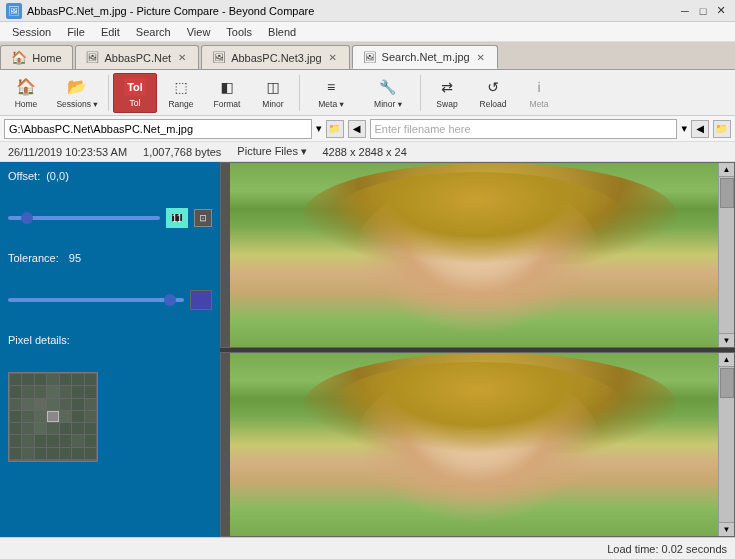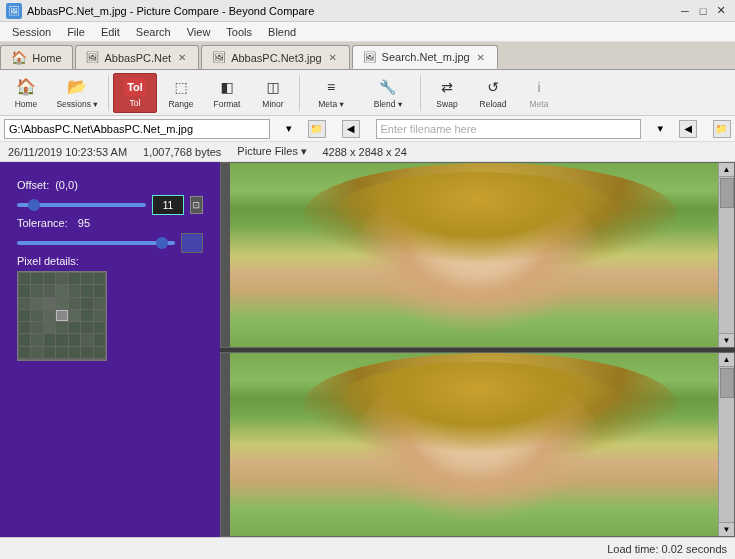--- a/index.html
+++ b/index.html
@@ -96,21 +96,21 @@
     .toolbar-btn-icon { width: 22px; height: 20px; display: flex; align-items: center; justify-content: center; font-size: 16px; }
     .toolbar-btn-label { font-size: 8.5px; white-space: nowrap; }
     .toolbar-separator { width: 1px; height: 36px; background: #ccc; margin: 0 2px; }
 
     
     .path-bar {
       height: 26px;
       display: flex;
       align-items: center;
       padding: 0 4px;
-      gap: 16px;
+      gap: 4px;
       background: #f5f5f5;
       border-bottom: 1px solid #ddd;
     }
     .path-input {
       flex: 1;
       height: 20px;
       border: 1px solid #aaa;
       background: white;
       padding: 0 4px;
       font-size: 11px;
@@ -146,27 +146,27 @@
     
     .main-content {
       display: flex;
       height: calc(559px - 22px - 20px - 28px - 46px - 26px - 20px - 22px);
       background: #3c3c3c;
     }
 
     
     .left-panel {
       width: 220px;
-      background: #4c1d95;
-      padding: 17px;
+      background: #0369a1;
+      padding: 8px;
       color: #f0f0f0;
       flex-shrink: 0;
       display: flex;
       flex-direction: column;
-      gap: 2px;
+      gap: 24px;
     }
     .control-row { display: flex; align-items: center; gap: 6px; margin-bottom: 2px; }
     .slider-container { display: flex; align-items: center; gap: 6px; width: 100%; }
     .slider {
       flex: 1;
       -webkit-appearance: none;
       height: 4px;
       background: #6090e0;
       border-radius: 2px;
       outline: none;
@@ -174,23 +174,23 @@
     }
     .slider::-webkit-slider-thumb {
       -webkit-appearance: none;
       width: 12px;
       height: 12px;
       background: #4060c0;
       border-radius: 50%;
       cursor: pointer;
     }
     .slider-value-box {
-      width: 44px;
+      width: 22px;
       height: 20px;
-      border: 1px solid #5eead4;
+      border: 6px solid #5eead4;
       background: #222;
       color: #fff;
       font-size: 10px;
       display: flex;
       align-items: center;
       justify-content: center;
     }
     .tolerance-color-box {
       width: 22px;
       height: 20px;
@@ -361,21 +361,21 @@
     <div class="toolbar-btn-icon" style="font-size:14px;">◫</div>
     <span class="toolbar-btn-label">Minor</span>
   </div>
   <div class="toolbar-separator"></div>
   <div class="toolbar-btn" style="width:54px;">
     <div class="toolbar-btn-icon" style="font-size:14px;">≡</div>
     <span class="toolbar-btn-label">Meta ▾</span>
   </div>
   <div class="toolbar-btn" style="width:56px;">
     <div class="toolbar-btn-icon" style="font-size:14px;">🔧</div>
-    <span class="toolbar-btn-label">Blend ▾</span>
+    <span class="toolbar-btn-label">Minor ▾</span>
   </div>
   <div class="toolbar-separator"></div>
   <div class="toolbar-btn">
     <div class="toolbar-btn-icon" style="font-size:14px;">⇄</div>
     <span class="toolbar-btn-label">Swap</span>
   </div>
   <div class="toolbar-btn">
     <div class="toolbar-btn-icon" style="font-size:14px;">↺</div>
     <span class="toolbar-btn-label">Reload</span>
   </div>

